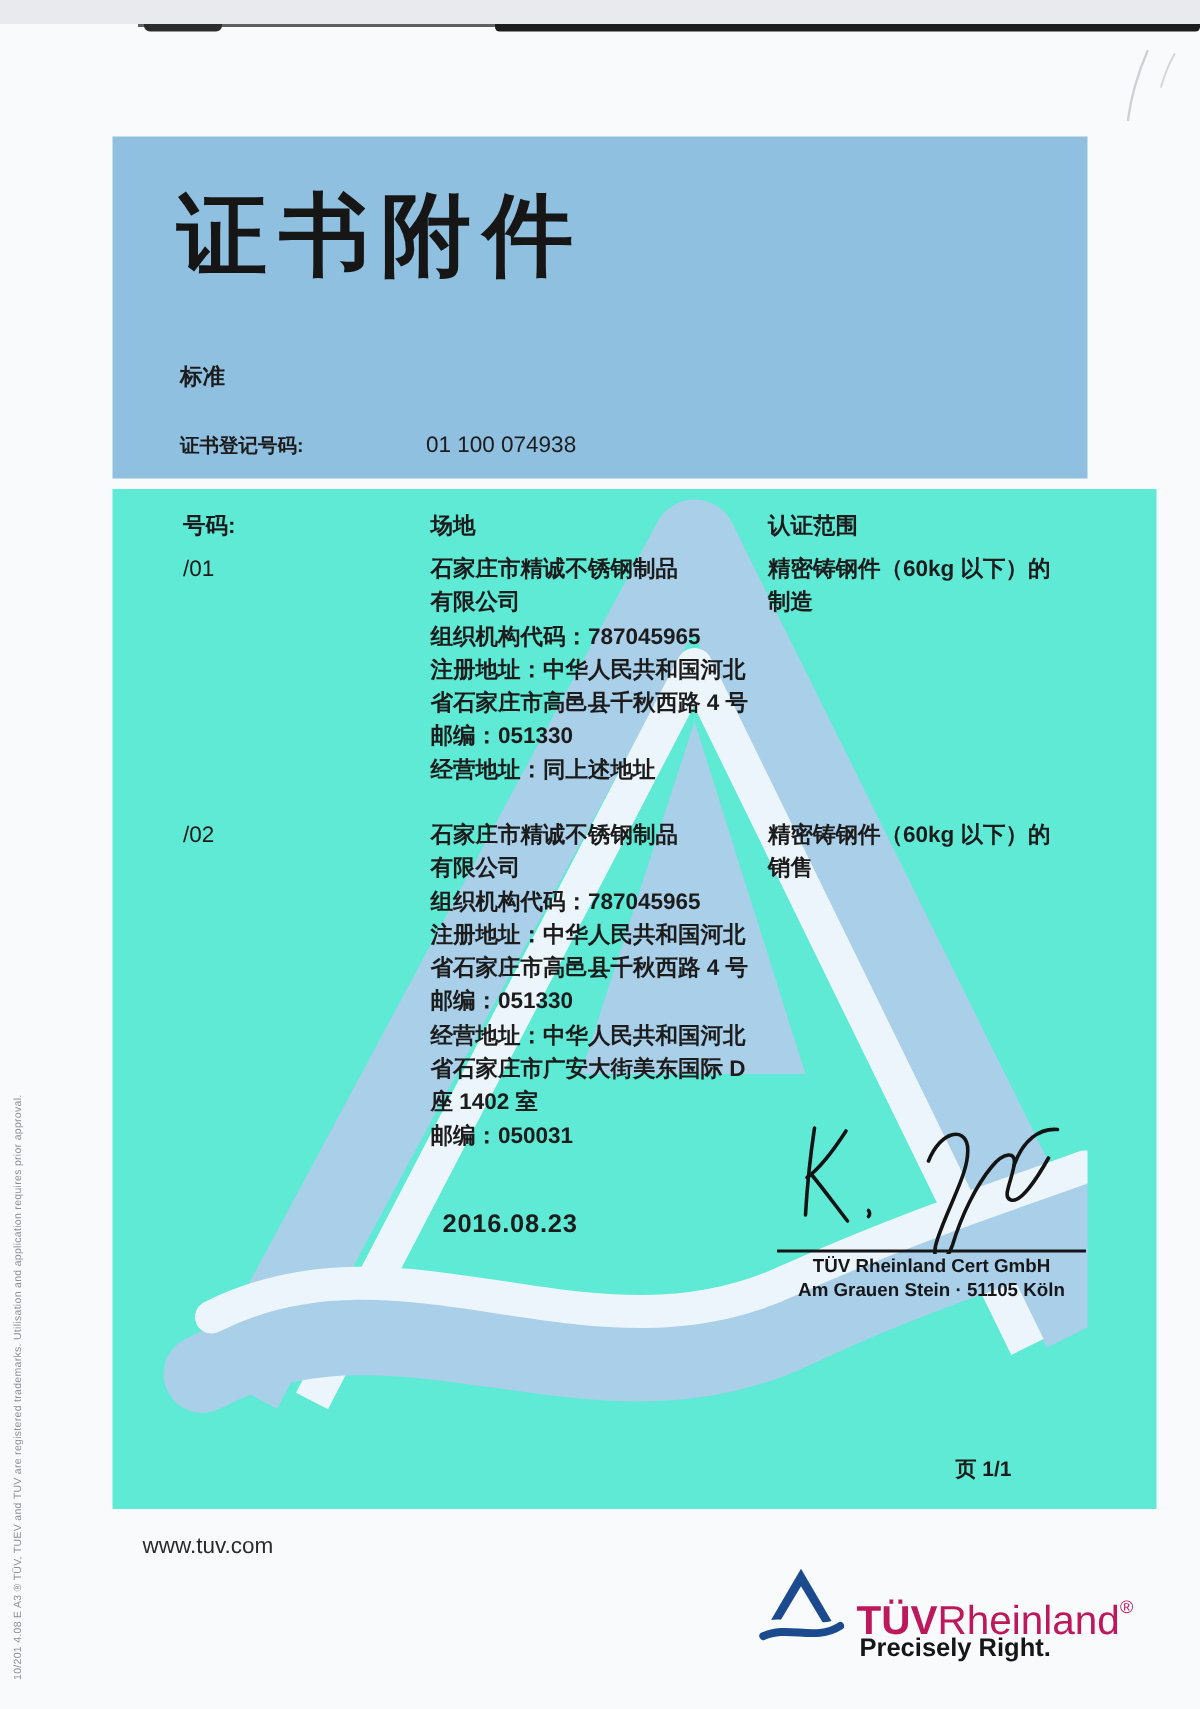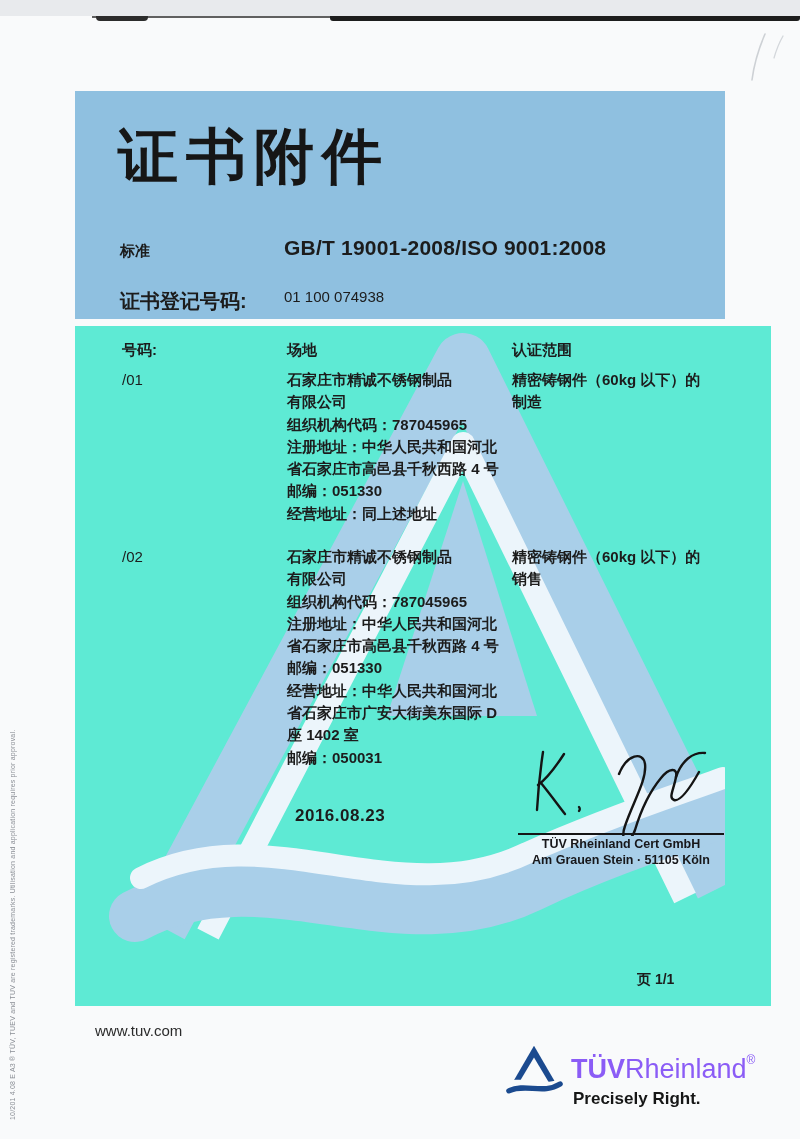--- a/index.html
+++ b/index.html
@@ -18,21 +18,21 @@
     position:absolute; left:9px; top:1104px;
     transform:rotate(-90deg); transform-origin:0 0;
     width:330px; font-size:7px; color:#8b8f96; letter-spacing:.2px; white-space:nowrap;
   }
   
   .header-band{position:absolute;left:75px;top:75px;width:650px;height:228px;background:#8fc0e0;}
   .doc-title{position:absolute;left:43px;top:34px;margin:0;font-size:60px;line-height:1.05;
     font-weight:700;letter-spacing:8px;color:#161616;}
   .std-label{position:absolute;left:45px;top:151px;font-size:15px;font-weight:700;}
   .std-value{position:absolute;left:209px;top:145px;font-size:21px;font-weight:700;letter-spacing:.2px;}
-  .reg-label{position:absolute;left:45px;top:197px;font-size:20px;font-weight:700;}
+  .reg-label{position:absolute;left:45px;top:197px;font-size:13px;font-weight:700;}
   .reg-value{position:absolute;left:209px;top:197px;font-size:15px;font-weight:400;}
   
   .panel{position:absolute;left:75px;top:310px;width:650px;height:680px;background:#5eead4;overflow:hidden;padding-left:46px;}
   .panel > *{position:absolute;}
   .watermark{left:0;top:0;}
   .th{font-size:15px;font-weight:700;top:15px;}
   .th-number{left:47px;} .th-site{left:212px;} .th-scope{left:437px;}
   .cell{font-size:15px;line-height:22.3px;}
   .lines{white-space:pre-line;font-weight:600;}
   .num{font-weight:400;}
@@ -40,21 +40,21 @@
   .c-number{left:47px;} .c-site{left:212px;width:218px;} .c-scope{left:437px;width:205px;}
   .issue-date{left:220px;top:480px;font-size:17px;font-weight:600;letter-spacing:.5px;}
   .sig-svg{left:452px;top:418px;}
   .sig-line{left:443px;top:507px;width:206px;height:2px;background:#151515;}
   .sig-org{left:443px;top:511px;width:206px;text-align:center;font-size:12.5px;line-height:15.5px;font-weight:600;color:#17171a;}
   .page-indicator{left:562px;top:645px;font-size:14px;font-weight:700;}
   
   .website{position:absolute;left:95px;top:1006px;font-size:15px;color:#2b2b2b;}
   .brand{position:absolute;left:505px;top:1025px;width:280px;height:75px;}
   .brand-logo{position:absolute;left:0;top:2px;}
-  .brand-text{position:absolute;left:66px;top:12px;font-size:27px;color:#8b5cf6;white-space:nowrap;}
+  .brand-text{position:absolute;left:66px;top:23px;font-size:27px;color:#be185d;white-space:nowrap;}
   .brand-tuv{font-weight:700;} .brand-rh{font-weight:400;}
   .brand-reg{font-size:12px;vertical-align:14px;}
   .brand-tagline{position:absolute;left:68px;top:48px;font-size:17px;font-weight:600;color:#161616;}
   .gray-line{position:absolute;left:0;top:1125px;width:800px;height:2px;background:#aeb2b6;}
   .bottom-strip{position:absolute;left:0;top:1127px;width:800px;height:12px;background:#cfe3f0;}
 </style>
 </head>
 <body>
 
 <div class="paper">
@@ -65,21 +65,20 @@
   <svg class="pencil-marks" width="60" height="70" viewBox="0 0 60 70">
     <path d="M14 56 C16 40 21 24 27 10" stroke="#9aa0a8" stroke-width="1.6" fill="none" stroke-linecap="round"></path>
     <path d="M36 34 C38 27 41 19 45 12" stroke="#a7adb5" stroke-width="1.3" fill="none" stroke-linecap="round"></path>
   </svg>
 
   <div class="edge-note">10/201 4.08 E A3   ®   TÜV, TUEV and TUV are registered trademarks. Utilisation and application requires prior approval.</div>
 
   <div class="header-band">
     <h1 class="doc-title">证书附件</h1>
     <span class="std-label">标准</span>
-    <span class="std-value">GB/T 19001-2008/ISO 9001:2008</span>
     <span class="reg-label">证书登记号码:</span>
     <span class="reg-value">01 100 074938</span>
   </div>
 
   <div class="panel">
 
     <svg class="watermark" width="650" height="680" viewBox="0 0 650 680">
       <polyline points="85,600 388,35 648,560" fill="none" stroke="#a9cfe9" stroke-width="56" stroke-linejoin="round"></polyline>
       <polyline points="133,608 388,118 610,572" fill="none" stroke="#ecf5fb" stroke-width="24" stroke-linejoin="round"></polyline>
       <path d="M60 590 C190 520 320 625 455 560 C540 520 610 500 650 485" fill="none" stroke="#a9cfe9" stroke-width="52" stroke-linecap="round"></path>

